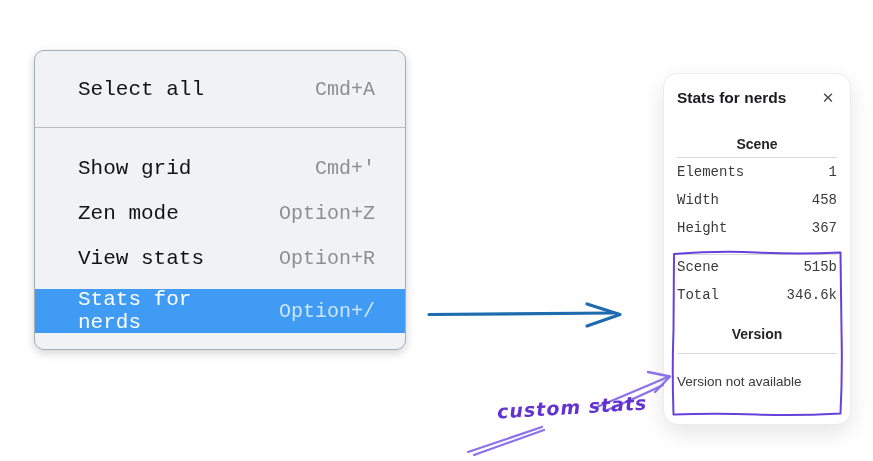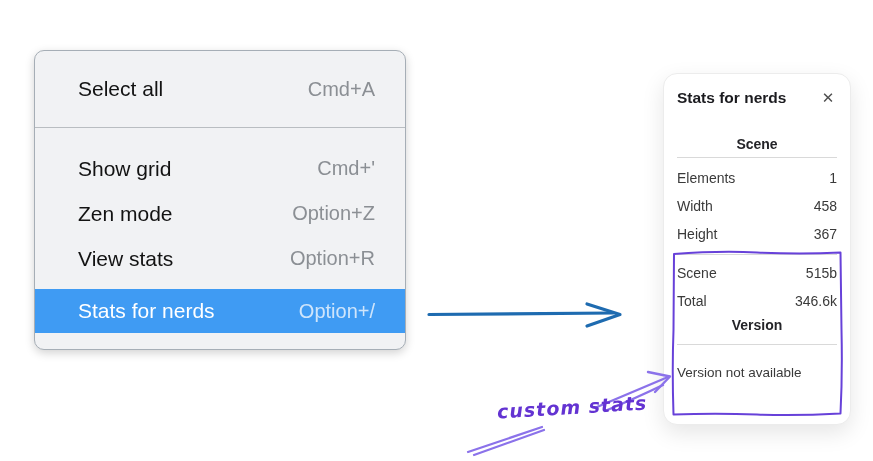--- a/index.html
+++ b/index.html
@@ -22,20 +22,21 @@
     box-shadow: 0 3px 10px rgba(0,0,0,0.18);
     overflow: hidden;
     display: flex; flex-direction: column;
   }
   .menu-item {
     display: flex; align-items: center; justify-content: space-between;
     padding: 0 30px 0 43px;
     font-size: 21px; color: #131313;
     height: 45px; flex: none;
     cursor: default;
+    font-family: Liberation Mono, monospace;
   }
   .menu-item.first { height: 76px; }
   .menu-item .mi-shortcut { color: #8b8f94; font-size: 20px; }
   .menu-item.selected { background: #3f9bf3; color: #ffffff; height: 44px; }
   .menu-item.selected .mi-shortcut { color: #cfe5fb; margin-left: 16px; }
   .menu-divider { height: 1px; background: #b9bdc1; flex: none; }
   .sp-a { height: 18px; flex: none; }
   .sp-b { height: 8px; flex: none; }
 
   
@@ -58,30 +59,30 @@
   .panel-close {
     font-size: 15px; color: #4f4f4f; line-height: 18px;
     width: 18px; height: 18px; text-align: center; cursor: pointer;
   }
   .sec-heading {
     text-align: center; font-weight: bold; font-size: 14px;
     color: #242428; line-height: 20px;
   }
   .sec-heading.scene   { margin-top: 25px; }
   .sec-heading.storage { margin-top: 12px; }
-  .sec-heading.version { }
+  .sec-heading.version { margin-top: 9px; }
   .sec-divider { height: 1px; background: #d9d9d9; }
   .sec-divider.d-scene   { margin-top: 3px; }
   .sec-divider.d-storage { margin-top: 6px; }
   .sec-divider.d-version { margin-top: 9px; }
   .stat-rows.scene   { margin-top: 6px; }
   .stat-rows.storage { margin-top: 4px; }
   .stat-row {
-    display: flex; justify-content: space-between; align-items: center;
-    height: 28px; font-size: 14px; color: #3a3a3a;
+    display: flex; justify-content: space-between; 
+    height: 28px; font-size: 14px; color: #3a3a3a; font-family: Liberation Mono, monospace;
   }
   .version-note {
     margin-top: 16px; font-size: 13.5px; color: #3a3a3a; line-height: 24px;
   }
 
   
   .overlay {
     position: absolute; left: 0; top: 0;
     width: 873px; height: 461px;
     pointer-events: none;

